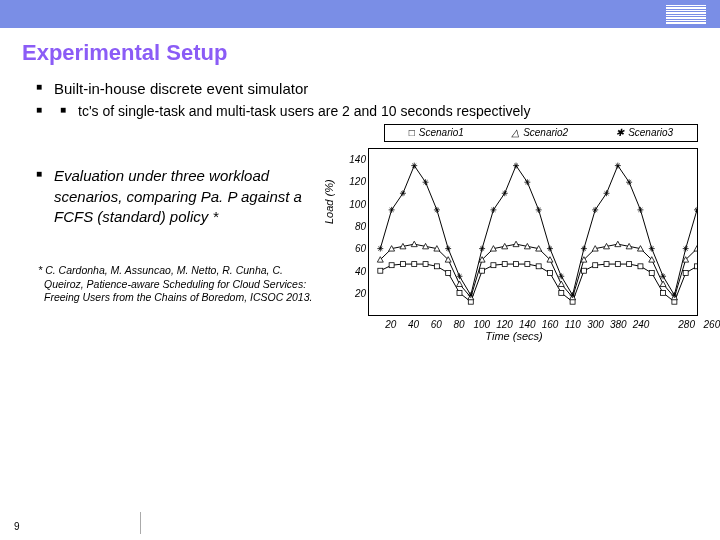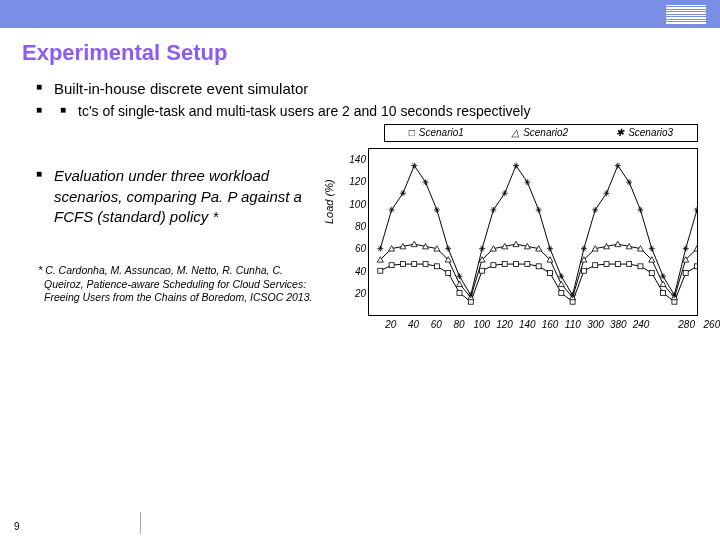--- a/index.html
+++ b/index.html
@@ -210,20 +210,21 @@
             <div class="xtick" style="left: 41.3793%;">120</div>
             <div class="xtick" style="left: 48.2759%;">140</div>
             <div class="xtick" style="left: 55.1724%;">160</div>
             <div class="xtick" style="left: 62.069%;">110</div>
             <div class="xtick" style="left: 68.9655%;">300</div>
             <div class="xtick" style="left: 75.8621%;">380</div>
             <div class="xtick" style="left: 82.7586%;">240</div>
             <div class="xtick" style="left: 89.6552%; margin-left: 48px;">260</div>
             <div class="xtick" style="left: 96.5517%;">280</div>
           </div>
+        <div class="xlabel">Time (secs)</div>
       </div>
     </div>
   </div>
 </div>
 
 <div class="divider"></div>
 <div class="footer">
   <span class="pagenum">9</span>
 </div>
 

